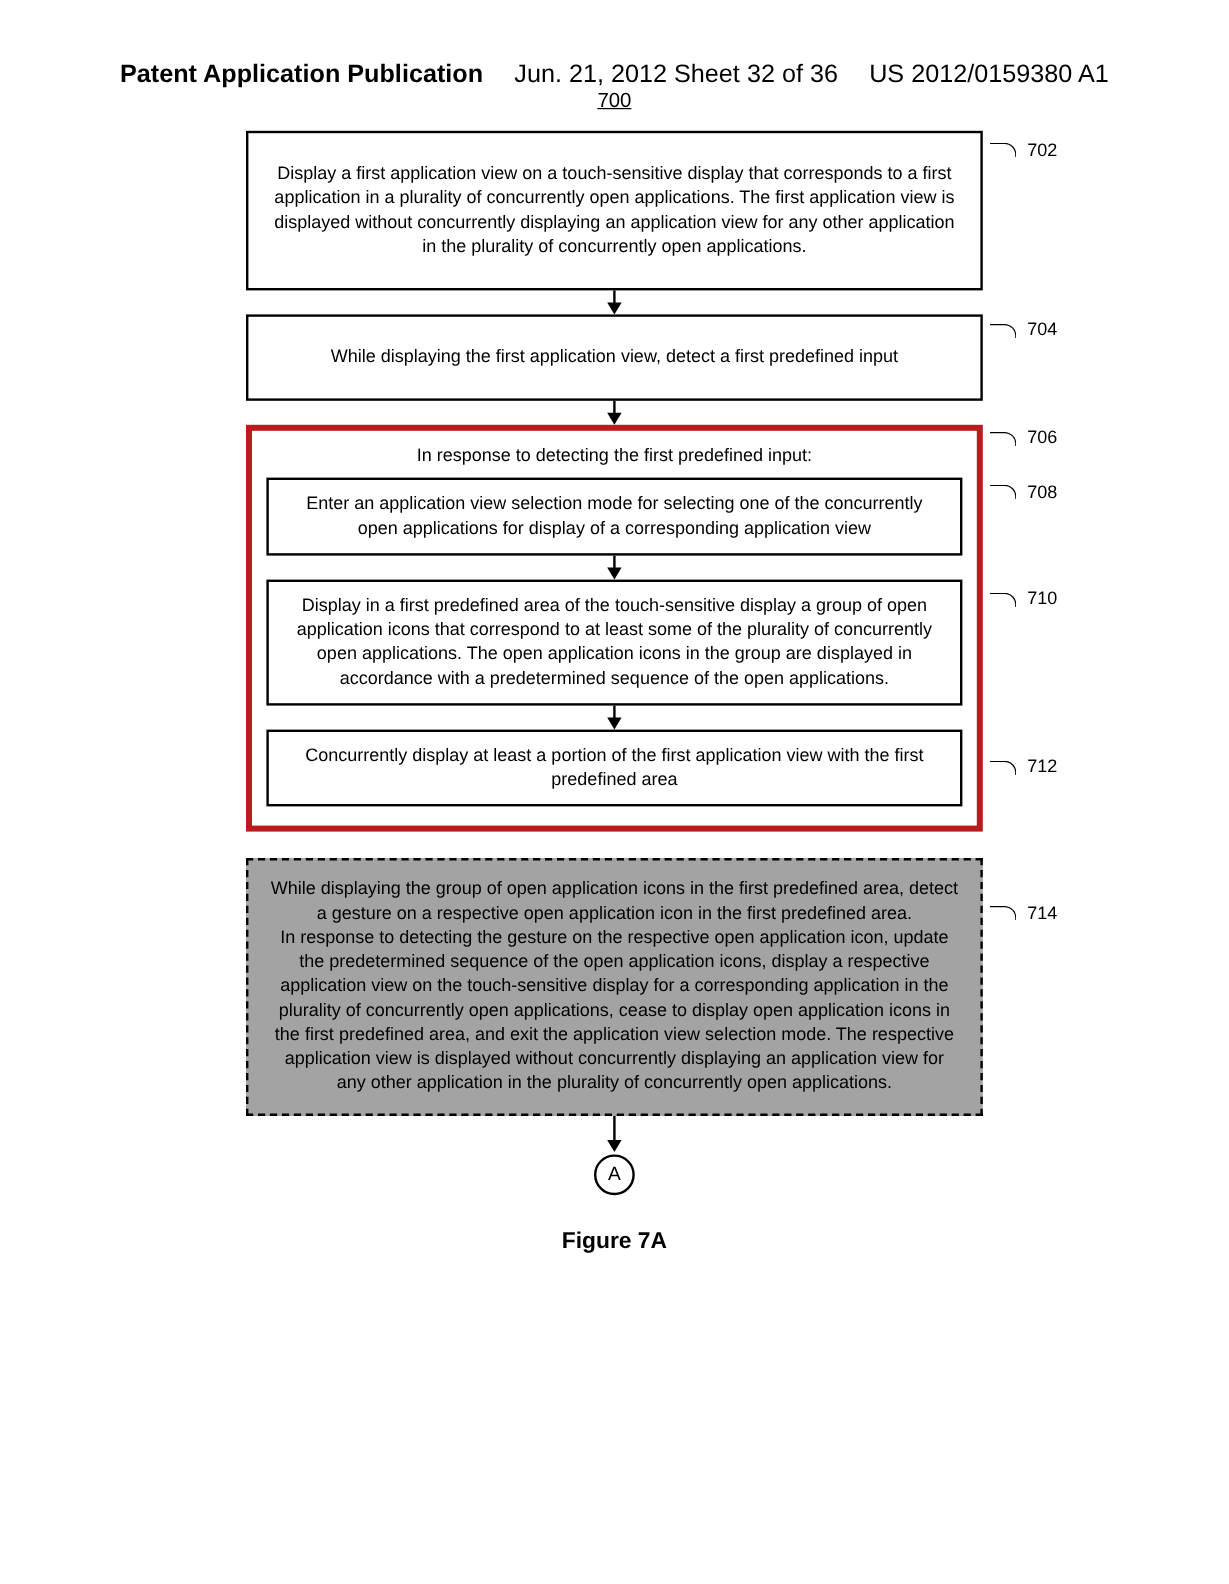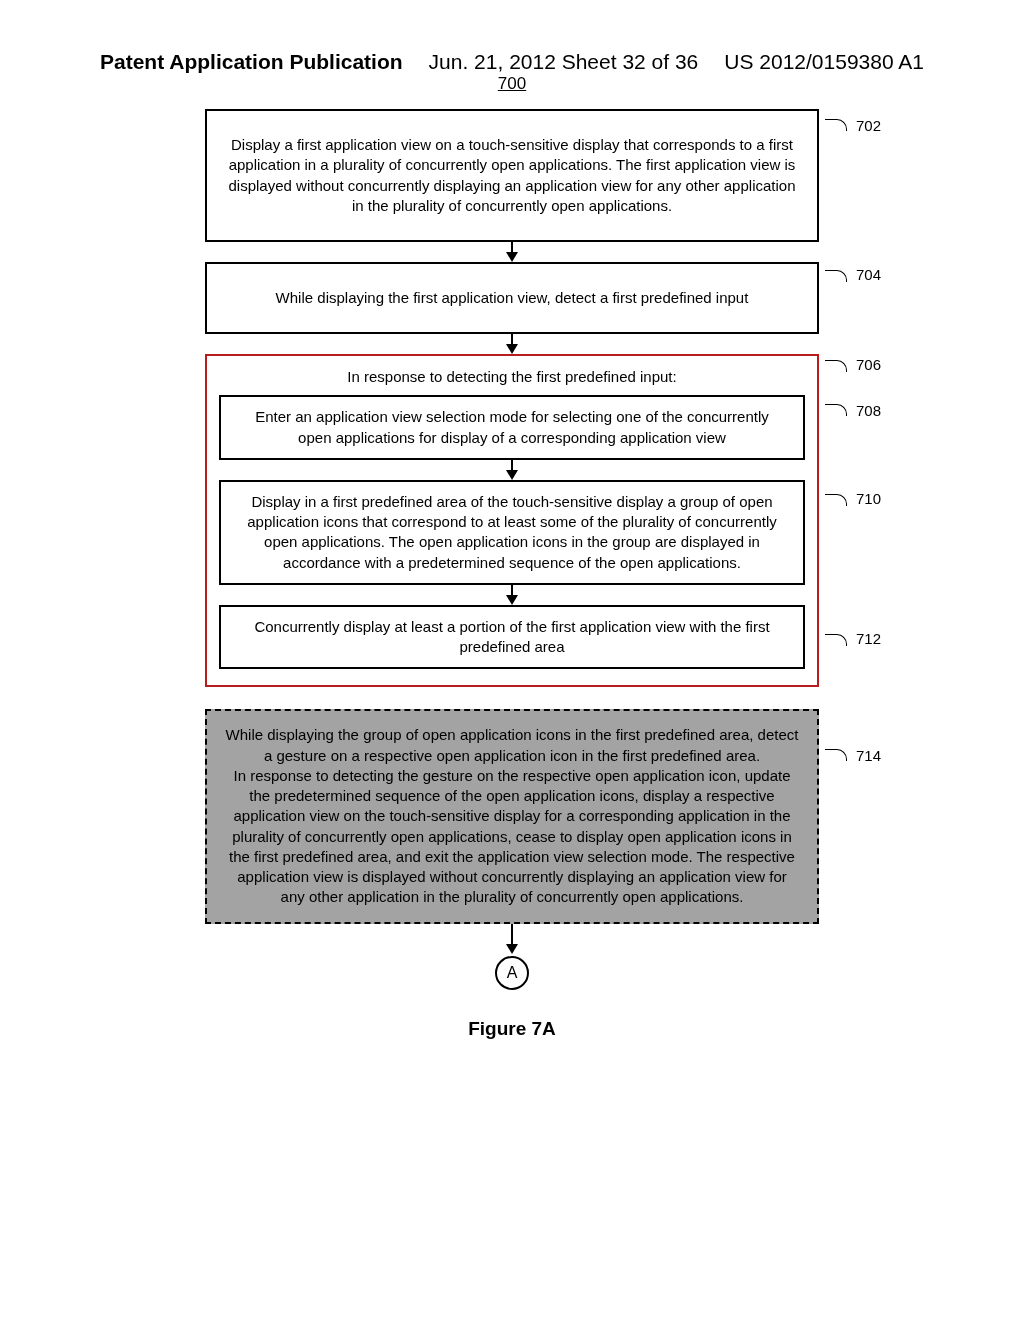--- a/index.html
+++ b/index.html
@@ -49,21 +49,21 @@
     .box-dashed {
       border: 2px dashed #000;
       padding: 14px 18px;
       font-size: 15px;
       text-align: center;
       background: #a3a3a3;
       position: relative;
       line-height: 1.35;
     }
     .inner-container {
-      border: 2px solid #b91c1c;
+      border: 5px solid #b91c1c;
       padding: 12px 12px 16px 12px;
       position: relative;
     }
     .inner-title {
       font-size: 15px;
       text-align: center;
       margin-bottom: 10px;
     }
     .inner-box {
       border: 2px solid #000;

